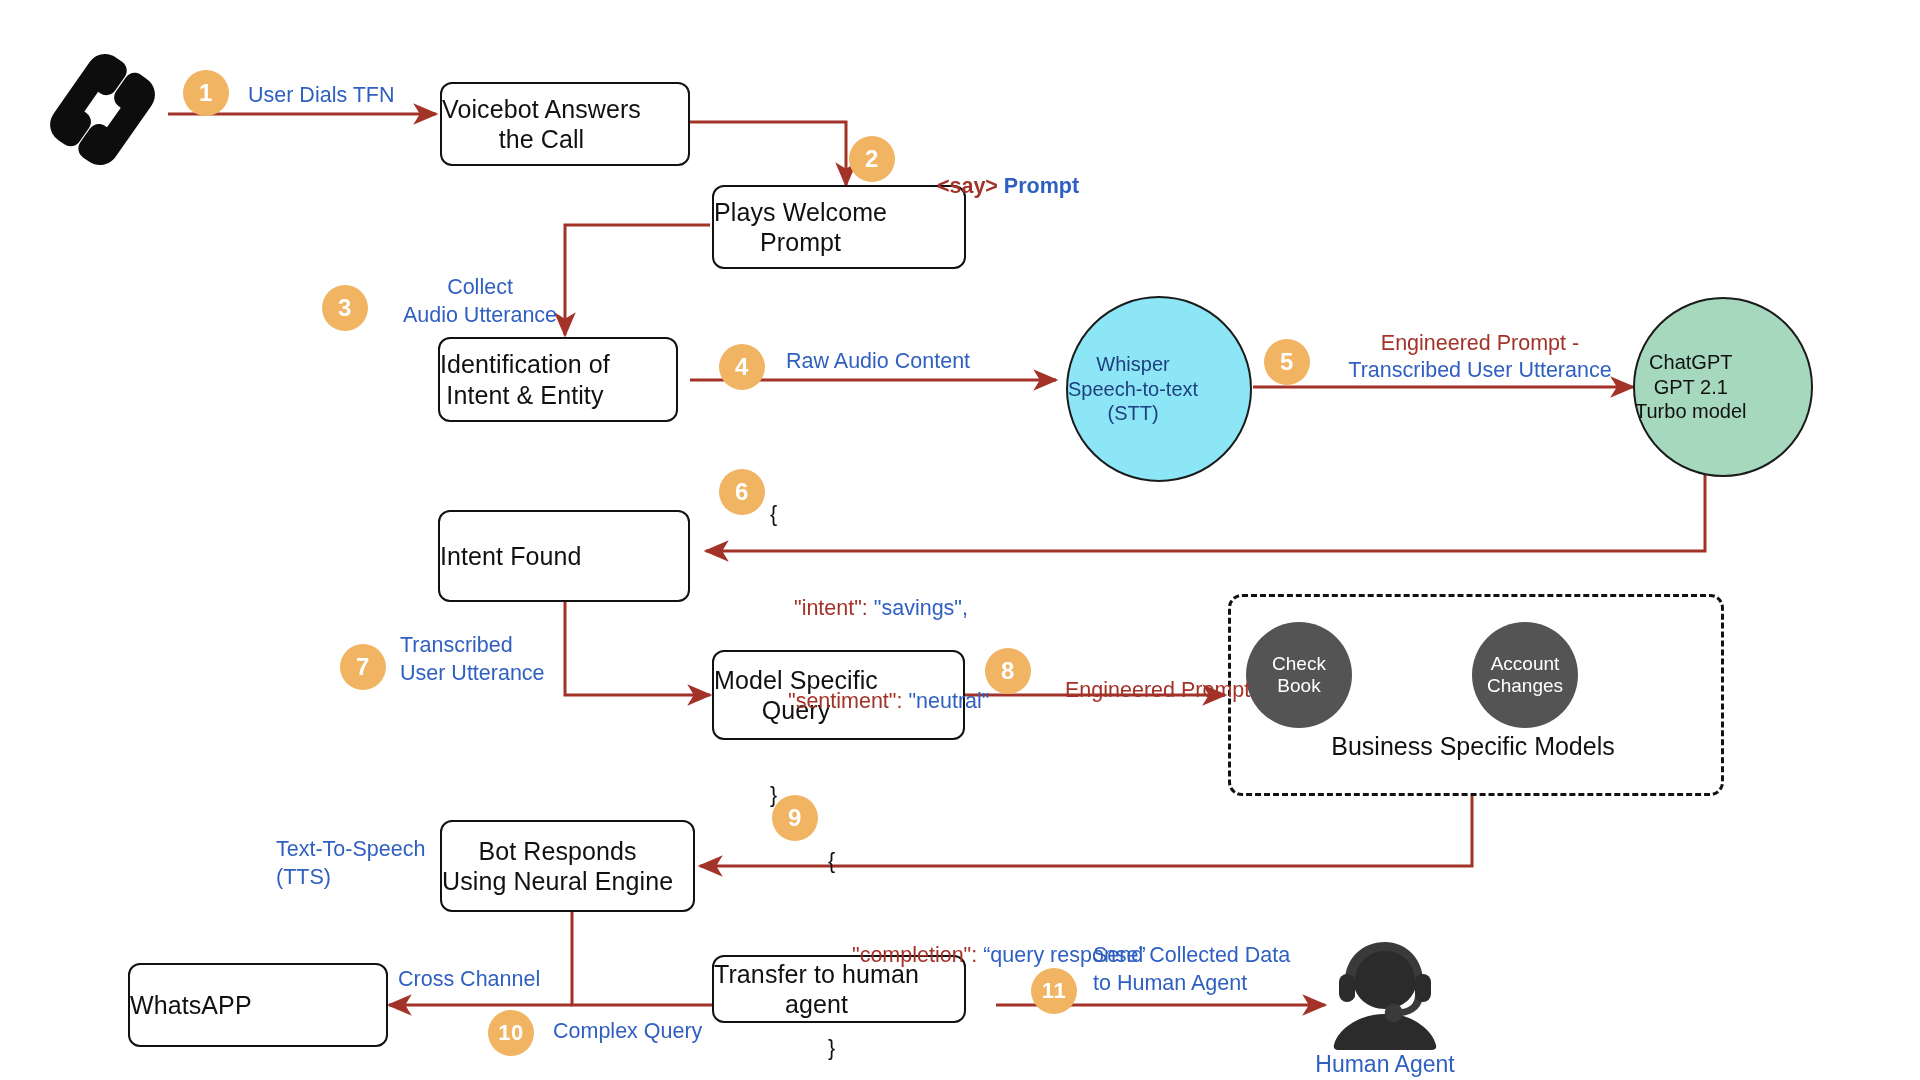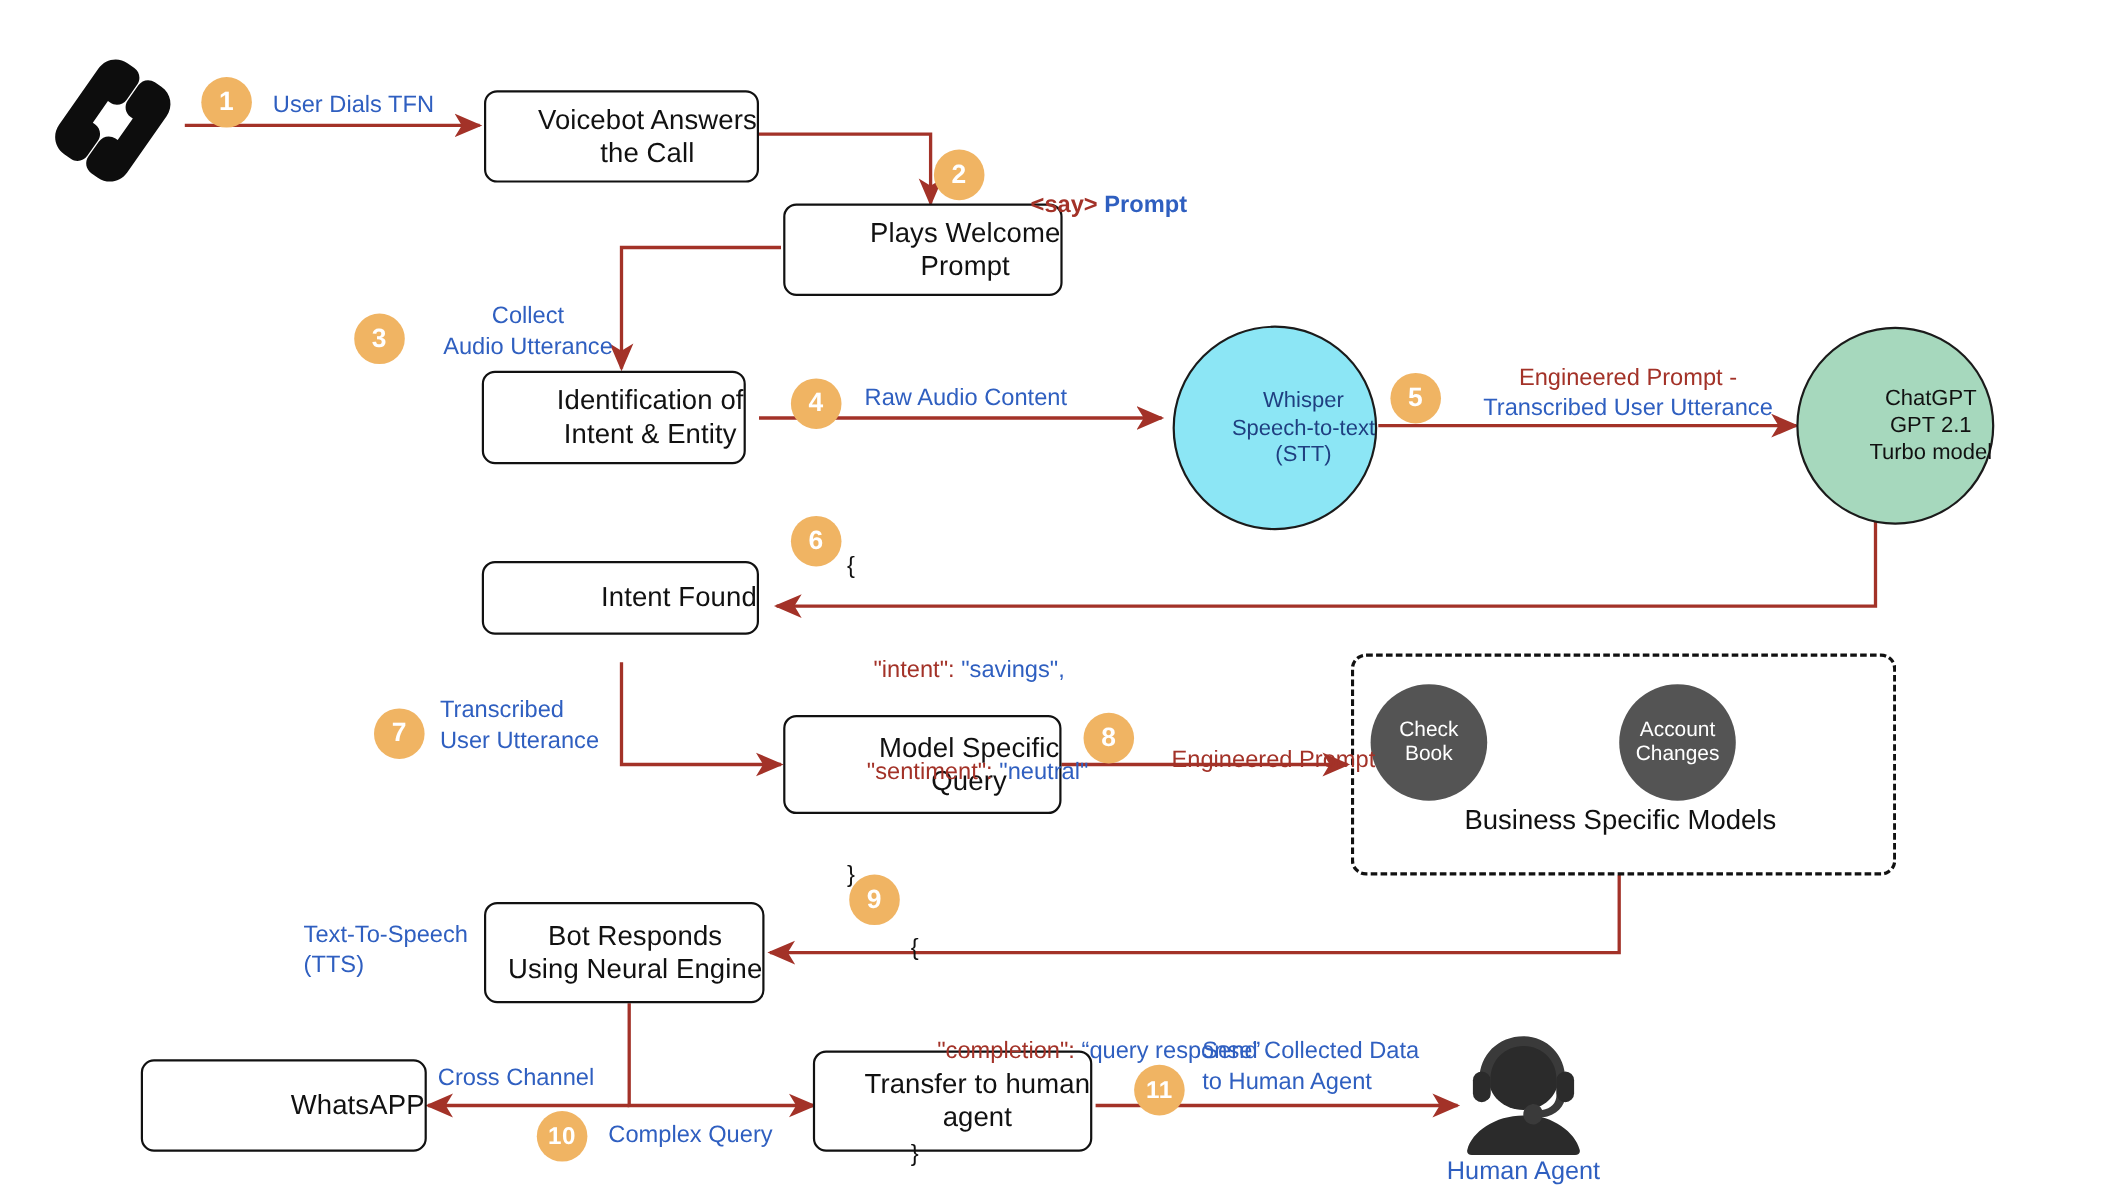--- a/index.html
+++ b/index.html
@@ -2,21 +2,21 @@
 <html><head>
 <meta charset="utf-8">
 <style>
   html,body{margin:0;padding:0;background:#ffffff;}
   body{width:1920px;height:1080px;overflow:hidden;
        font-family:"Liberation Sans","DejaVu Sans",sans-serif;}
   #stage{position:relative;width:1920px;height:1080px;background:#fff;}
   svg.layer{position:absolute;left:0;top:0;width:1920px;height:1080px;}
 
   .node{position:absolute;box-sizing:border-box;display:flex;align-items:center;
-        justify-content:flex-end;text-align:center;color:#111;}
+        justify-content:flex-start;text-align:center;color:#111;}
   .box{border:2.5px solid #111;border-radius:12px;background:#fff;
        font-size:25px;line-height:1.22;letter-spacing:.1px;}
   .circ{border-radius:50%;border:2px solid #1b1b1b;font-size:20px;line-height:1.24;}
   .whisper{background:#8ce6f5;color:#1f3f80;}
   .chatgpt{background:#a6d8bd;color:#111;}
 
   .ell{position:absolute;border-radius:50%;background:#545454;color:#fff;
        display:flex;align-items:center;justify-content:center;text-align:center;
        font-size:19px;line-height:1.18;}
 
@@ -106,39 +106,39 @@
 Speech-to-text
 (STT)</span>
   </div>
 
   <div class="node circ chatgpt" style="left:1633px;top:297px;width:180px;height:180px;">
     <span style="white-space:pre-line">ChatGPT
 GPT 2.1
 Turbo model</span>
   </div>
 
-  <div class="node box" style="left:438px;top:510px;width:252px;height:67px;">
+  <div class="node box" style="left:438px;top:510px;width:252px;height:92px;">
     <span style="white-space:pre-line">Intent Found</span>
   </div>
 
   <div class="node box" style="left:712px;top:650px;width:253px;height:90px;">
     <span style="white-space:pre-line">Model Specific
 Query</span>
   </div>
 
   <div class="node box" style="left:440px;top:820px;width:255px;height:92px;">
     <span style="white-space:pre-line">Bot Responds
 Using Neural Engine</span>
   </div>
 
   <div class="node box" style="left:128px;top:963px;width:260px;height:84px;">
     <span style="white-space:pre-line">WhatsAPP</span>
   </div>
 
-  <div class="node box" style="left:739px;top:955px;width:254px;height:92px;">
+  <div class="node box" style="left:712px;top:955px;width:254px;height:68px;">
     <span style="white-space:pre-line">Transfer to human
 agent</span>
   </div>
 
   <div class="dashbox" style="left:1228px;top:594px;width:490px;height:196px;"></div>
 
   <div class="ell" style="left:1246px;top:622px;width:106px;height:106px;">
     <span style="white-space:pre-line">Check
 Book</span>
   </div>

